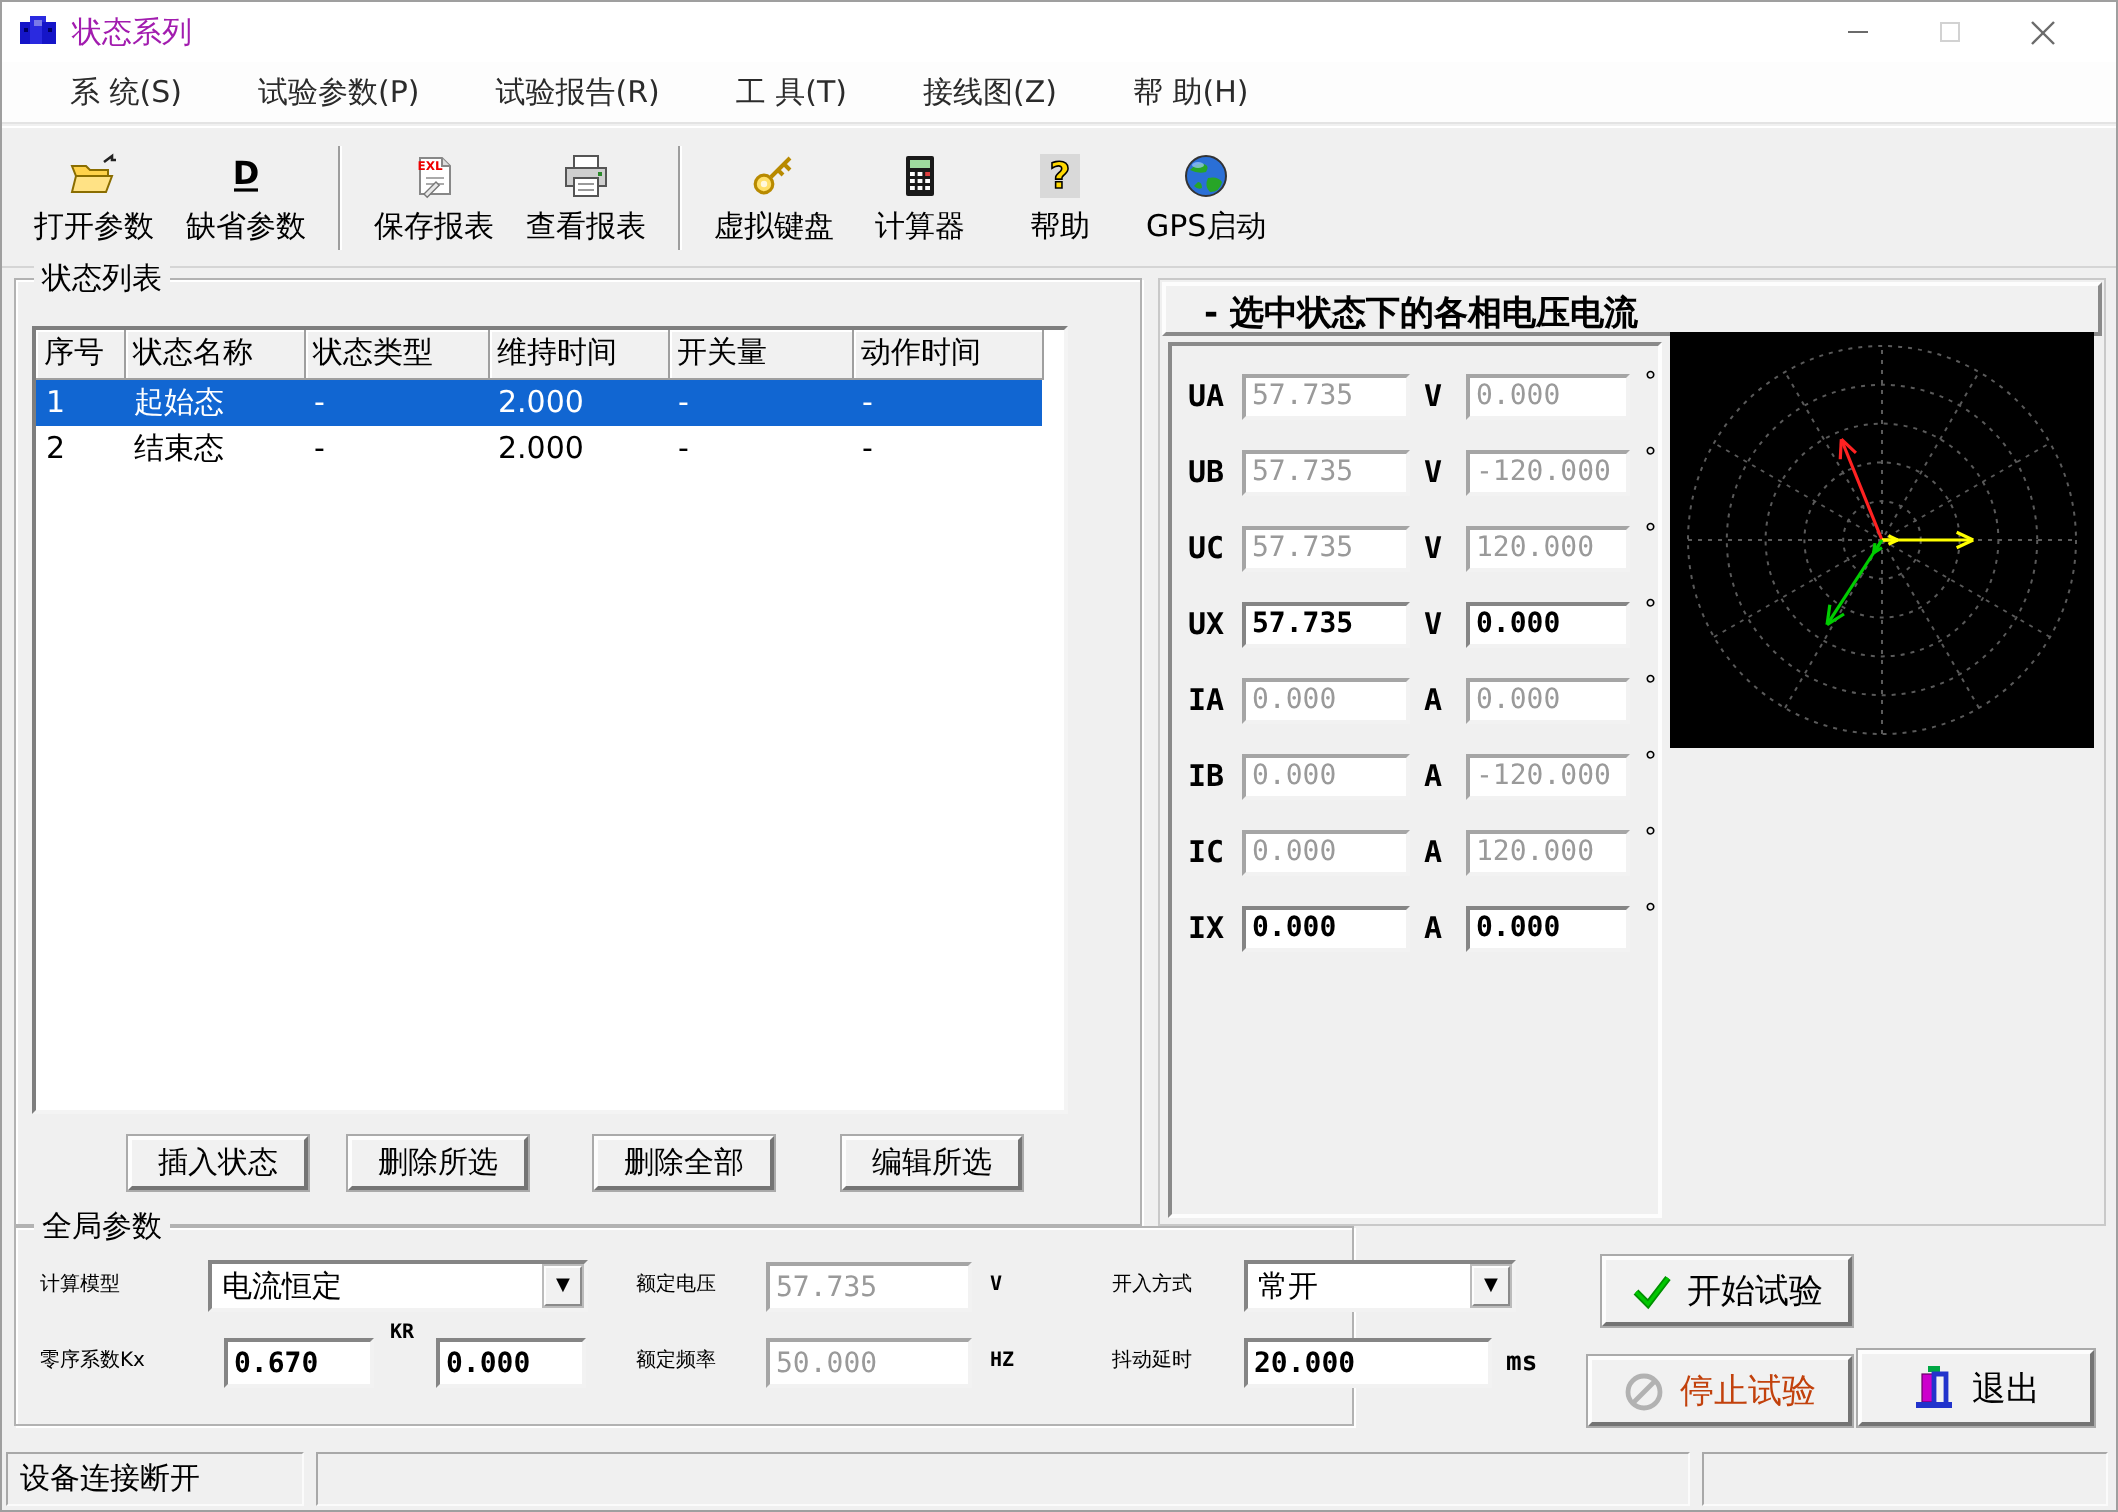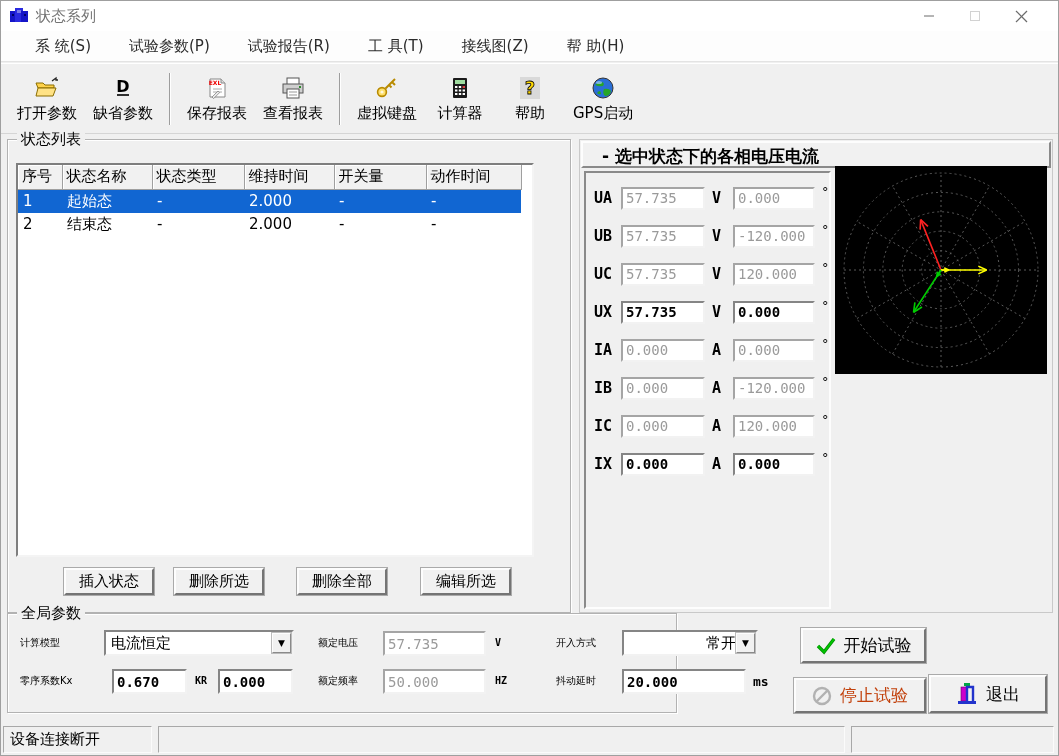--- a/index.html
+++ b/index.html
@@ -2,21 +2,21 @@
 <html><head>
 <meta charset="utf-8">
 <style>
   * { box-sizing: border-box; margin: 0; padding: 0; }
   html,body { width:1059px; height:756px; background:#fff; font-family:"DejaVu Sans","Liberation Sans",sans-serif; }
   .window { position:absolute; left:0; top:0; width:1059px; height:756px; border:1px solid #9f9f9f; background:#f0f0f0; overflow:hidden; }
 
   
   .titlebar { position:absolute; left:0; top:0; width:100%; height:30px; background:#ffffff; display:flex; align-items:center; padding-left:8px; }
   .app-icon { width:20px; height:20px; margin-right:7px; }
-  .title-text { font-size:15px; color:#737373; }
+  .title-text { font-size:15px; color:#a21caf; }
   .caption-btns { position:absolute; right:14px; top:0; height:30px; display:flex; }
   .cap-btn { width:46px; height:30px; display:flex; align-items:center; justify-content:center; }
 
   
   .menubar { position:absolute; left:0; top:30px; width:100%; height:31px; background:#fdfdfd; display:flex; align-items:center; padding-left:22px; border-bottom:1px solid #e3e3e3; }
   .menu-item { font-size:15px; color:#2b2b2b; padding:5px 12px; margin-right:14px; }
 
   
   .toolbar { position:absolute; left:0; top:62px; width:100%; height:71px; background:#f0f0f0; border-top:1px solid #ffffff; border-bottom:1px solid #d5d5d5; display:flex; align-items:center; padding-left:8px; }
   .tbtn { display:flex; flex-direction:column; align-items:center; justify-content:center; padding:3px 8px; min-width:70px; }
@@ -369,28 +369,28 @@
 
       <span class="gp-label" style="left:12px; top:16px;">计算模型</span>
       <div class="combo" style="left:96px; top:16px; width:190px;">
         <span class="cval">电流恒定</span>
         <span class="carrow">▼</span>
       </div>
       <span class="gp-label" style="left:310px; top:16px;">额定电压</span>
       <input class="tfield dis gfield" readonly="" style="left: 375px; top: 17px; width: 103px;" value="57.735">
       <span class="gp-label" style="left:487px; top:16px; font-family:'DejaVu Sans Mono','Liberation Mono',monospace; font-weight:bold;">V</span>
       <span class="gp-label" style="left:548px; top:16px;">开入方式</span>
-      <div class="combo" style="left:614px; top:16px; width:136px;text-align:right;">
+      <div class="combo" style="left:614px; top:16px; width:136px;">
         <span class="cval">常开</span>
         <span class="carrow">▼</span>
       </div>
 
       <span class="gp-label" style="left:12px; top:54px;">零序系数Kx</span>
       <input class="tfield gfield" style="left: 104px; top: 55px; width: 75px;" value="0.670">
-      <span class="gp-label" style="left:187px; top:54px; font-family:'DejaVu Sans Mono','Liberation Mono',monospace; font-weight:bold;">KR</span>
+      <span class="gp-label" style="left:187px; top:40px; font-family:'DejaVu Sans Mono','Liberation Mono',monospace; font-weight:bold;">KR</span>
       <input class="tfield gfield" style="left: 210px; top: 55px; width: 75px;" value="0.000">
       <span class="gp-label" style="left:310px; top:54px;">额定频率</span>
       <input class="tfield dis gfield" readonly="" style="left: 375px; top: 55px; width: 103px;" value="50.000">
       <span class="gp-label" style="left:487px; top:54px; font-family:'DejaVu Sans Mono','Liberation Mono',monospace; font-weight:bold;">HZ</span>
       <span class="gp-label" style="left:548px; top:54px;">抖动延时</span>
       <input class="tfield gfield" style="left: 614px; top: 55px; width: 124px;" value="20.000">
       <span class="gp-label" style="left:745px; top:55px; font-size:13px; font-family:'DejaVu Sans Mono','Liberation Mono',monospace; font-weight:bold;">ms</span>
     </div>
 
     <button class="btn action-btn" style="left:800px; top:494px; width:125px; height:35px;">

